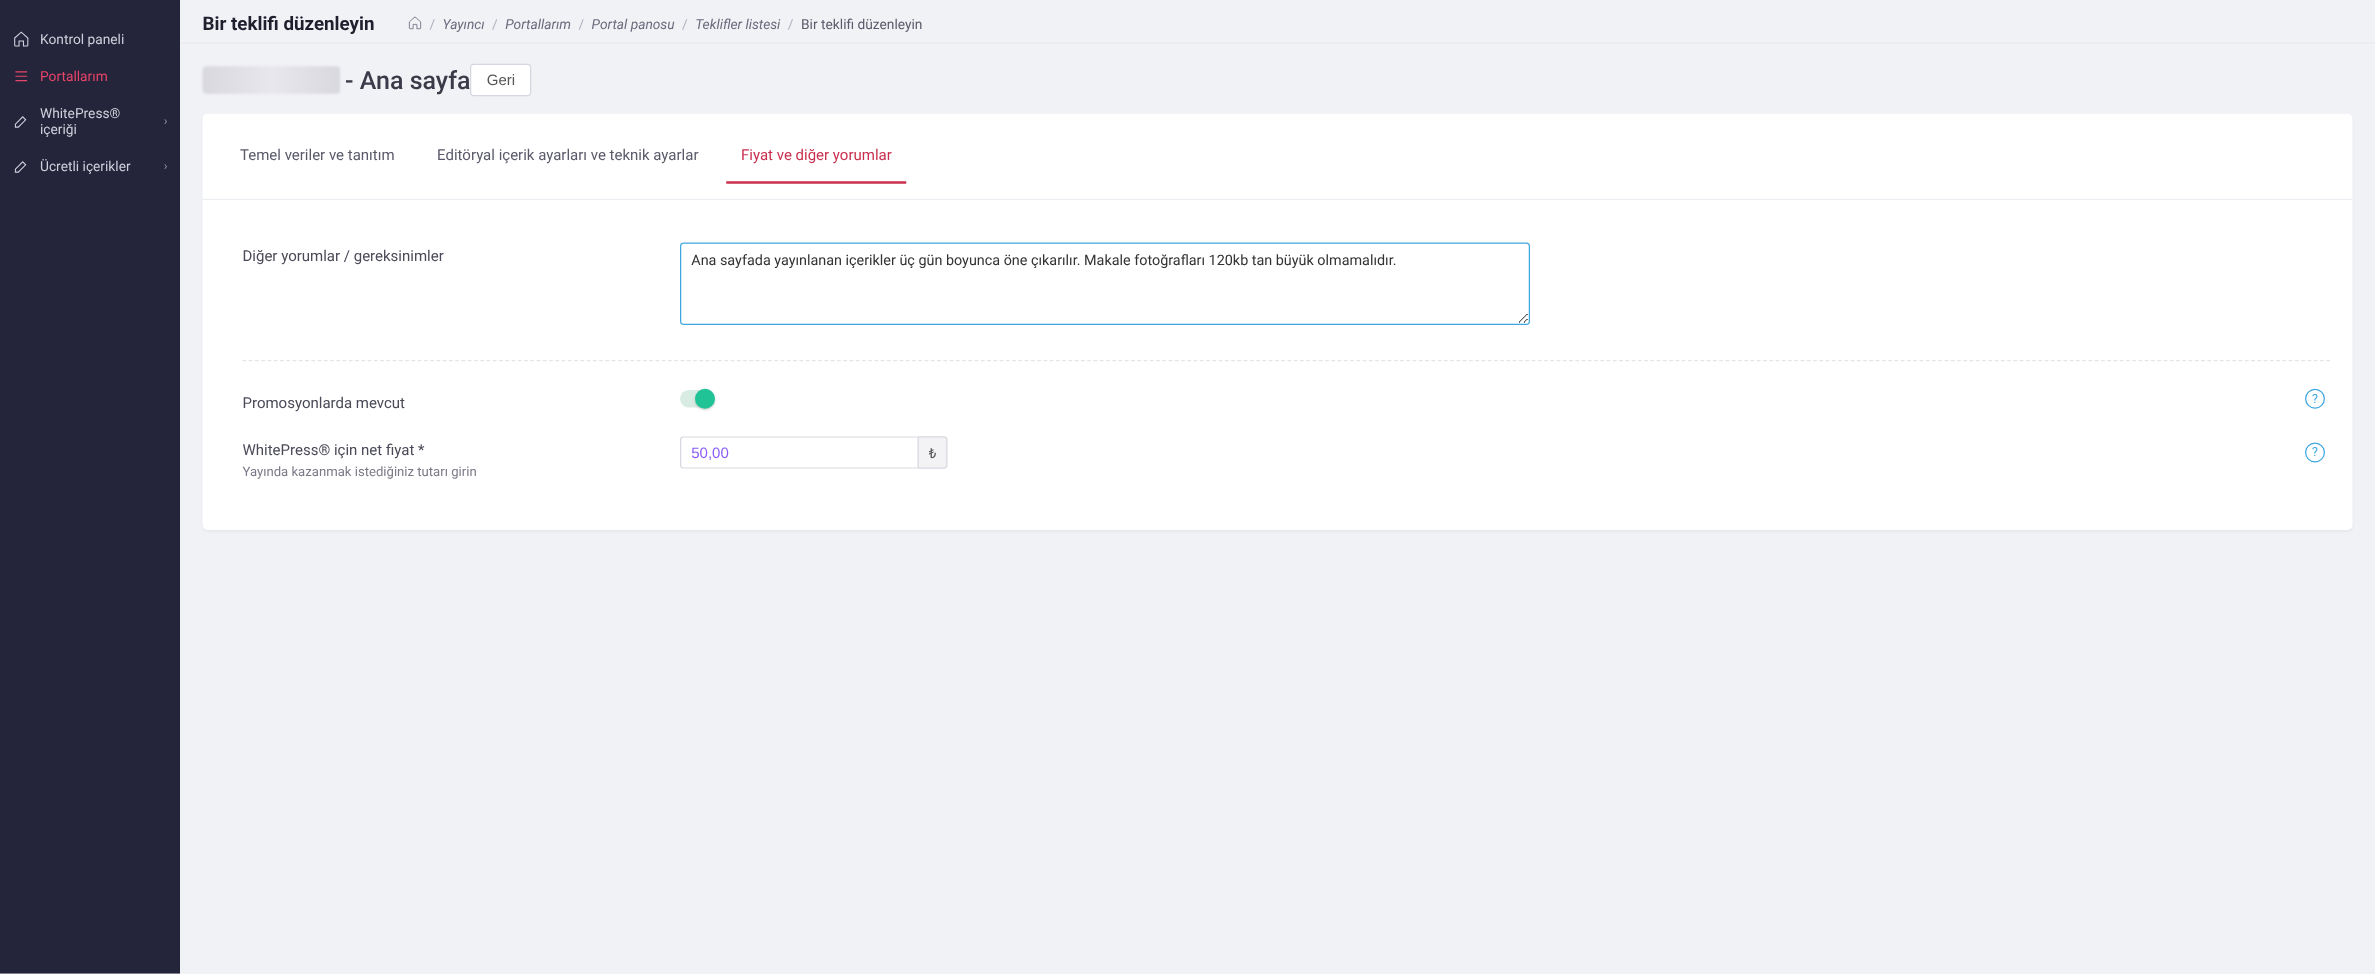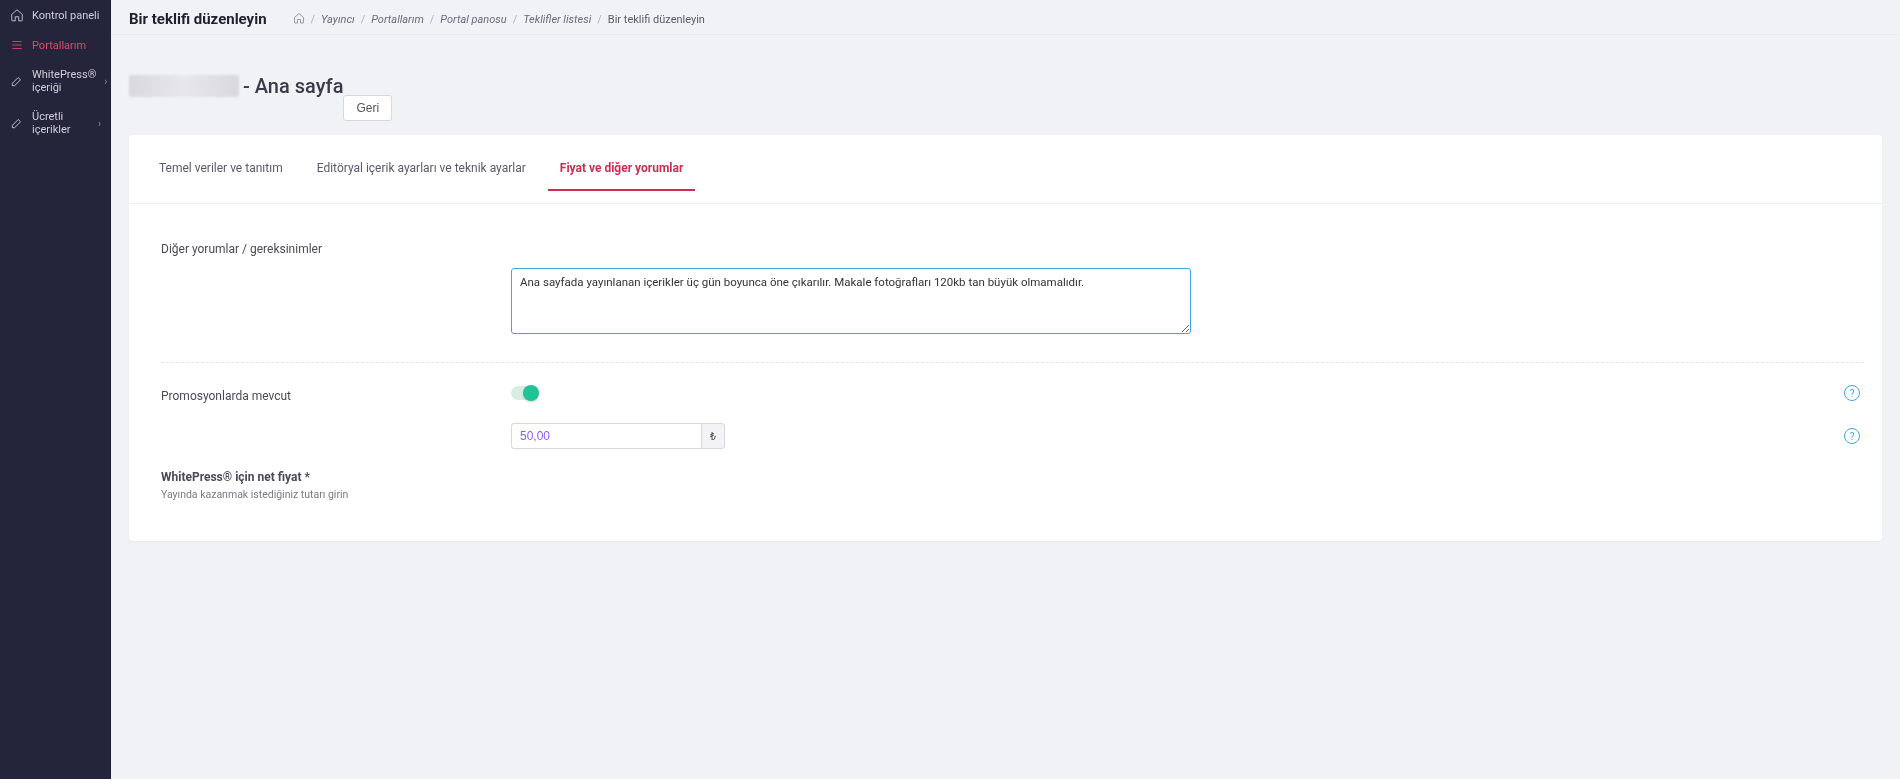--- a/index.html
+++ b/index.html
@@ -7,25 +7,25 @@
     font-family: -apple-system, BlinkMacSystemFont, "Segoe UI", Roboto, Arial, sans-serif;
     font-size: 12px;
     color: #333;
     background: #f1f2f6;
     height: 779px;
     overflow: hidden;
   }
   .layout { display: flex; height: 100%; }
   
   .sidebar {
-    width: 111px;
+    width: 144px;
     background: #24243a;
     color: #cfd0db;
     flex-shrink: 0;
-    padding-top: 0;
+    padding-top: 16px;
   }
   .side-item {
     display: flex;
     align-items: center;
     gap: 8px;
     padding: 8px 10px;
     font-size: 11px;
     cursor: pointer;
     color: #cfd0db;
     position: relative;
@@ -87,21 +87,20 @@
     filter: blur(1px);
   }
   .btn-back {
     background:#fff;
     border:1px solid #d7d7df;
     border-radius:3px;
     padding:5px 12px;
     font-size:12px;
     color:#555;
     cursor:pointer;
-    margin-top:44px;
   }
   .panel {
     background:#fff;
     border-radius:4px;
     box-shadow: 0 1px 2px rgba(0,0,0,0.04);
   }
   .tabs {
     display:flex;
     border-bottom:1px solid #eceef2;
     padding: 12px 18px;
@@ -110,54 +109,53 @@
     padding: 14px 12px;
     font-size: 12px;
     color:#5a5a6a;
     cursor:pointer;
     border-bottom:2px solid transparent;
     margin-right:10px;
   }
   .tab.active {
     color:#c9304f;
     border-bottom-color:#c9304f;
-    font-weight:700;
+    font-weight:400;
   }
   .form-body { padding: 24px 18px 30px 32px; }
   .form-row {
     display:flex;
     align-items:flex-start;
     padding: 10px 0;
   }
   .form-label-col {
     width: 350px;
     flex-shrink:0;
     padding-top:4px;
     font-size:12px;
     color:#4a4a58;
   }
-  .form-label-col .label-strong { font-weight:700;margin-top:43px; }
+  .form-label-col .label-strong { font-weight:400; }
   .form-label-col .hint { font-size:10.5px; color:#7a7a88; margin-top:4px; font-weight:400;}
   .form-input-col {
     flex:1;
     position:relative;
     display:flex;
     align-items:center;
   }
   textarea.comments {
     width: 680px;
     height: 66px;
     border:1px solid #3fa7e0;
     border-radius:3px;
     padding:6px 8px;
     font-size:11.5px;
     color:#333;
     resize: both;
     font-family:inherit;
-    margin-top:30px;
   }
   .divider {
     border:none;
     border-top:1px dashed #e3e3ea;
     margin: 18px 0 12px 0;
   }
   
   .toggle {
     width:26px; height:14px;
     background:#d9ece4;

